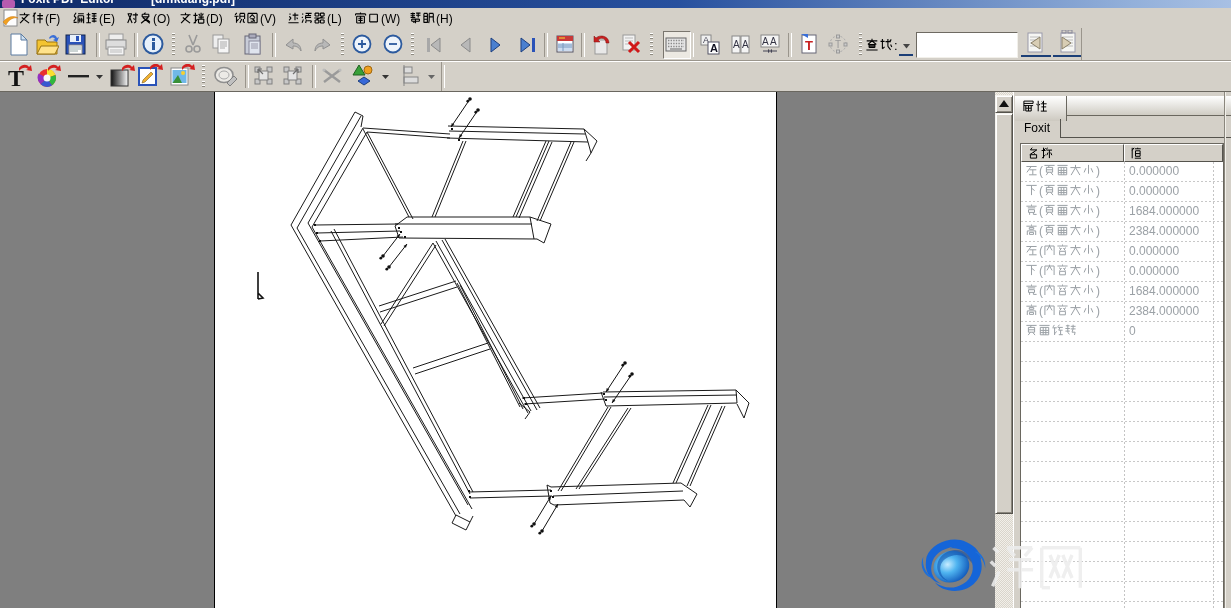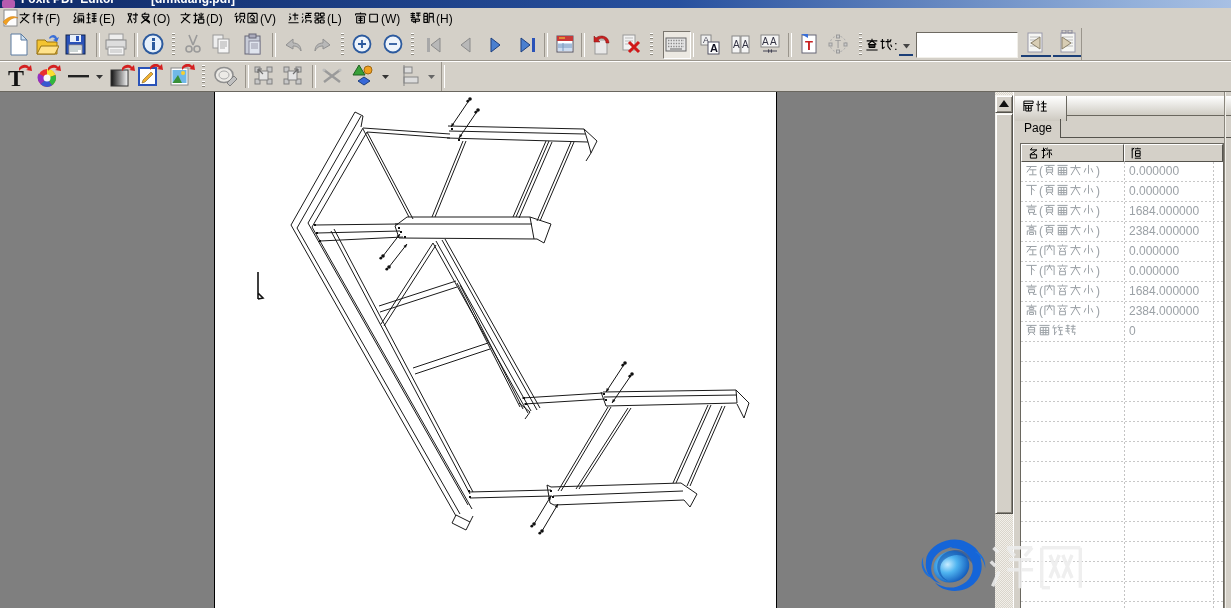--- a/index.html
+++ b/index.html
@@ -381,21 +381,21 @@
 <div class="abs" style="left:995px;top:113px;width:18px;height:401px;background:#d4d0c8;border:1px solid;border-color:#f5f3ee #55534d #55534d #f5f3ee;box-shadow:inset 1px 1px 0 #fff,inset -1px -1px 0 #8a867d;box-sizing:border-box;"></div>
 <div class="abs" style="left:1013px;top:92px;width:218px;height:516px;background:#d4d0c8;border-left:1px solid #fff;"></div>
 <div class="abs" style="left:1015px;top:96px;width:216px;height:20px;background:linear-gradient(#ffffff,#cdc9c0);"></div>
 <div class="abs" style="left:1015px;top:96px;width:51px;height:25px;background:linear-gradient(#ffffff,#cdc9c0);border-right:1px solid #6a675f;"></div>
 <div class="abs" style="left:1066px;top:115px;width:165px;height:1px;background:#6a675f;"></div>
 <svg style="position:absolute;left:1023px;top:100px" width="28" height="15">
       <path d="M0.9 1.1L10.1 1.1M0.9 1.1L0.9 11.0M10.1 1.1L10.1 3.4M0.9 3.4L10.1 3.4M0.9 5.6L10.1 5.6M2.8 5.6L2.8 11.0M8.2 5.6L8.2 11.0M2.8 8.2L8.2 8.2M2.8 11.0L8.2 11.0M5.5 5.6L5.5 11.0M15.2 0.8L15.2 11.3M13.6 3.8L14.5 5.3M17.0 3.8L16.1 5.3M20.5 0.8L20.5 11.1M18.7 1.6L19.8 2.7M18.1 3.8L23.6 3.8M18.4 6.9L23.2 6.9M17.8 11.1L23.8 11.1" stroke="#000" stroke-width="1.00" fill="none"></path>
     </svg>
 <div class="abs" style="left:1060px;top:119px;width:1px;height:19px;background:#55534d;"></div>
 <div class="abs" style="left:1061px;top:137px;width:170px;height:1px;background:#55534d;"></div>
-<div class="abs" style="left:1024px;top:121px;color:#000;font-size:12px;">Page</div>
+<div class="abs" style="left:1024px;top:121px;color:#000;font-size:12px;">Foxit</div>
 <div class="abs" style="left:1020px;top:143px;width:204px;height:465px;background:#fff;border:1px solid #6a675f;border-bottom:none;box-sizing:border-box;"></div>
 <div class="abs" style="left:1021px;top:144px;width:103px;height:18px;background:#d4d0c8;border-top:1px solid #fff;border-left:1px solid #fff;border-right:1px solid #55534d;border-bottom:1px solid #55534d;box-sizing:border-box;"></div>
 <div class="abs" style="left:1124px;top:144px;width:99px;height:18px;background:#d4d0c8;border-top:1px solid #fff;border-left:1px solid #fff;border-right:1px solid #55534d;border-bottom:1px solid #55534d;box-sizing:border-box;"></div>
 <svg style="position:absolute;left:1028px;top:147px" width="28" height="15">
       <path d="M4.2 0.7L2.4 2.9M2.4 2.9L8.8 2.9M8.8 2.9L1.7 7.7M5.0 5.1L6.8 6.7M2.4 7.7L8.6 7.7M2.4 7.7L2.4 11.1M8.6 7.7L8.6 11.1M2.4 11.1L8.6 11.1M15.5 0.7L15.5 11.3M13.6 3.5L17.6 3.5M17.6 1.2L16.0 3.1M17.6 7.7L13.9 11.3M19.4 0.7L18.5 2.5M18.5 3.1L24.0 3.1M21.4 3.1L21.4 11.1M20.0 5.5L18.9 8.2M22.7 5.5L23.8 8.2" stroke="#000" stroke-width="1.00" fill="none"></path>
     </svg>
 <svg style="position:absolute;left:1130px;top:147px" width="15" height="15">
       <path d="M2.2 0.8L2.2 11.3M4.0 0.8L2.2 3.4M4.8 1.8L10.8 1.8M7.7 0.7L7.7 1.8M5.5 3.8L10.1 3.8M5.5 3.8L5.5 9.3M10.1 3.8L10.1 9.3M5.5 6.6L10.1 6.6M5.5 9.3L10.1 9.3M4.8 11.2L11.0 11.2" stroke="#000" stroke-width="1.00" fill="none"></path>
     </svg>
 <div class="abs" style="left:1124px;top:162px;width:1px;height:446px;background-image:repeating-linear-gradient(#c4c4c4 0 2px,#fff 2px 4px);"></div>

